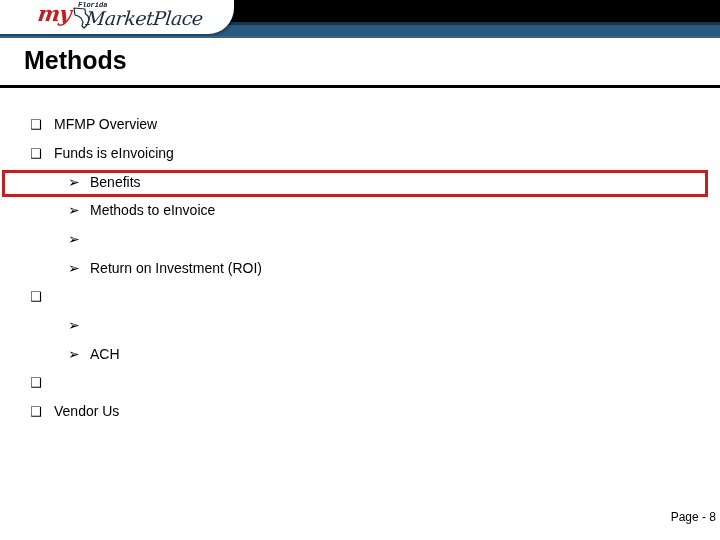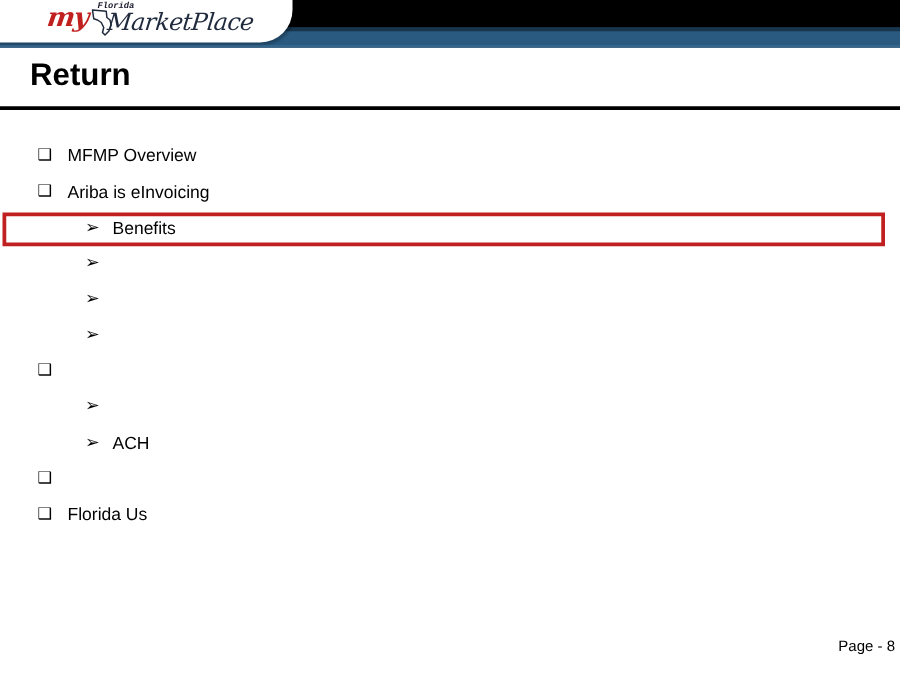--- a/index.html
+++ b/index.html
@@ -205,50 +205,52 @@
       <span class="logo-outline">
         <svg viewBox="0 0 20 22" width="20" height="22" aria-hidden="true">
           <path d="M2 1 L13 2 L13.5 7 L16 9 L17 13 L15 18 L12 21 L10 19 L11 15 L9 11 L6 9 L3 8 Z" fill="#ffffff" stroke="#1f2a3d" stroke-width="1.2" stroke-linejoin="round"></path>
         </svg>
       </span>
       <span class="logo-marketplace">MarketPlace</span>
     </div>
   </div>
 </div>
 
-<div class="slide-title">Return</div>
+<div class="slide-title">Methods</div>
 <div class="title-rule"></div>
 
 <div class="agenda-list">
 
   <div class="agenda-row level-1">
     <span class="bullet">❑</span>
     <span class="row-text">MFMP Overview</span>
   </div>
 
   <div class="agenda-row level-1">
     <span class="bullet">❑</span>
-    <span class="row-text">Ariba is eInvoicing</span>
+    <span class="row-text">Funds is eInvoicing</span>
   </div>
 
   <div class="agenda-row level-2">
     <span class="bullet">➢</span>
     <span class="row-text">Benefits</span>
   </div>
 
   <div class="agenda-row level-2">
     <span class="bullet">➢</span>
-  </div>
-
-  <div class="agenda-row level-2">
-    <span class="bullet">➢</span>
-  </div>
-
-  <div class="agenda-row level-2">
-    <span class="bullet">➢</span>
+    <span class="row-text">Methods to eInvoice</span>
+  </div>
+
+  <div class="agenda-row level-2">
+    <span class="bullet">➢</span>
+  </div>
+
+  <div class="agenda-row level-2">
+    <span class="bullet">➢</span>
+    <span class="row-text">Return on Investment (ROI)</span>
   </div>
 
   <div class="agenda-row level-1">
     <span class="bullet">❑</span>
   </div>
 
   <div class="agenda-row level-2">
     <span class="bullet">➢</span>
   </div>
 
@@ -256,20 +258,20 @@
     <span class="bullet">➢</span>
     <span class="row-text">ACH</span>
   </div>
 
   <div class="agenda-row level-1">
     <span class="bullet">❑</span>
   </div>
 
   <div class="agenda-row level-1">
     <span class="bullet">❑</span>
-    <span class="row-text">Florida Us</span>
+    <span class="row-text">Vendor Us</span>
   </div>
 
 </div>
 
 <div class="highlight-box"></div>
 
 <div class="page-number">Page - 8</div>
 
 </body></html>

